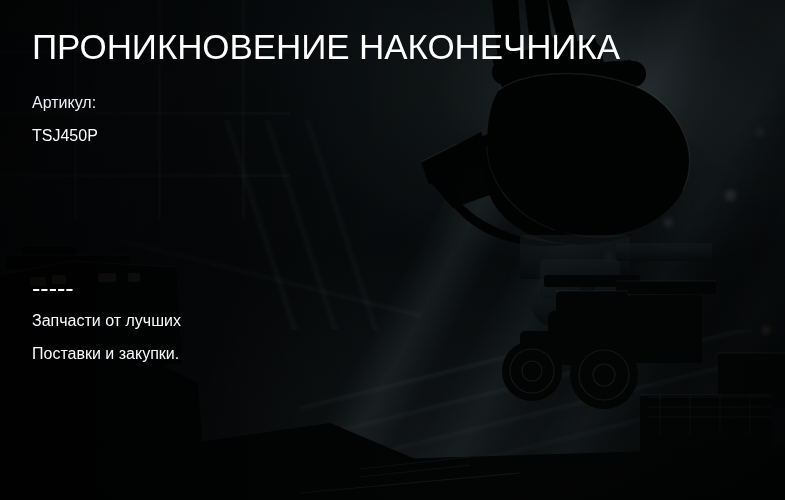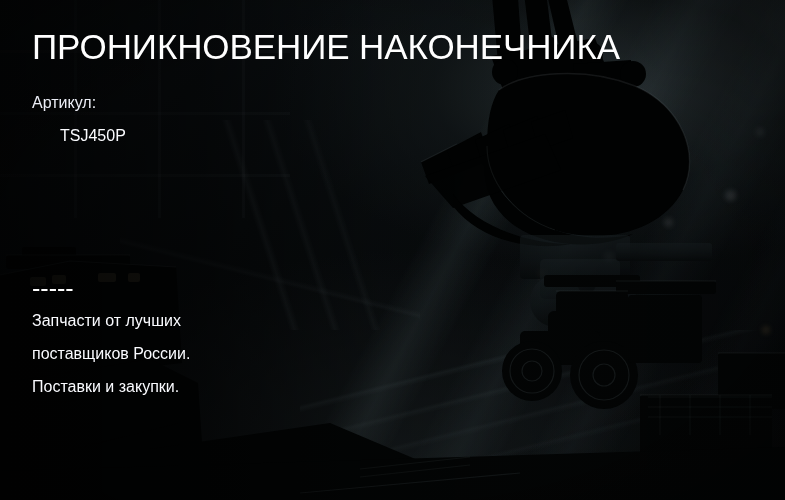--- a/index.html
+++ b/index.html
@@ -136,21 +136,21 @@
 
   .field {
     position: absolute;
     left: 0;
     color: #f2f3f8;
     font-size: 16px;
     line-height: 33px;
     white-space: nowrap;
   }
   .field .label { display: block; color: #eceef6; }
-  .field .value { display: block; color: #fbfcff; margin-left: 28px; }
+  .field .value { display: block; color: #fbfcff; }
 
   .field-article { top: 86px; }
   .field-maker   { top: 176px; }
 
   .sep {
     position: absolute;
     left: 0;
     top: 272px;
     font-size: 25px;
     line-height: 33px;
@@ -316,18 +316,17 @@
     <div class="field field-article">
       <span class="label">Артикул:</span>
       <span class="value">TSJ450P</span>
     </div>
 
 
     <div class="sep">-----</div>
 
     <div class="tagline">
       <span>Запчасти от лучших</span>
-      <span>поставщиков России.</span>
       <span>Поставки и закупки.</span>
     </div>
 
   </div>
 </div>
 
 </body></html>

